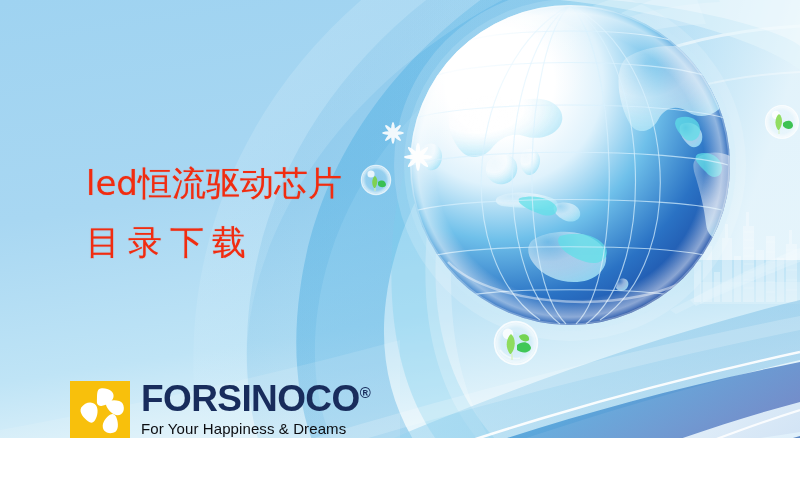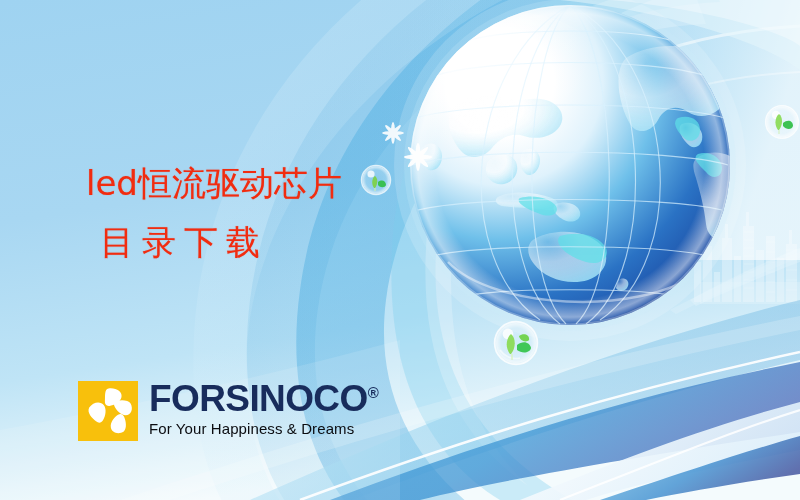--- a/index.html
+++ b/index.html
@@ -4,21 +4,21 @@
 <style>
   html, body {
     margin: 0; padding: 0;
     background: #ffffff;
   }
   body { font-family: "Liberation Sans", sans-serif; }
 
   #banner {
     position: relative;
     width: 800px;
-    height: 500px;
+    height: 438px;
     overflow: hidden;
     background: #e5e5e5;
   }
   #banner svg.layer {
     position: absolute;
     left: 0; top: 0;
     width: 800px; height: 500px;
     display: block;
   }
 
@@ -36,27 +36,26 @@
     font-family: "DejaVu Sans", "Liberation Sans", sans-serif;
     font-size: 34px;
     font-weight: 400;
     white-space: nowrap;
     text-shadow: 0 0 1px rgba(241,44,16,0.45);
   }
   #headline .hl-line.line1 { letter-spacing: 0px; }
   #headline .hl-line.line2 {
     letter-spacing: 8px;
     margin-top: 24px;
-    margin-left: 14px;
   }
 
   
   #logo-block {
     position: absolute;
-    left: 78px;
+    left: 70px;
     top: 381px;
     z-index: 45;
     display: flex;
     align-items: flex-start;
   }
   #logo-mark {
     width: 60px; height: 60px;
     background: #f8c00c;
     position: relative;
     flex: none;

